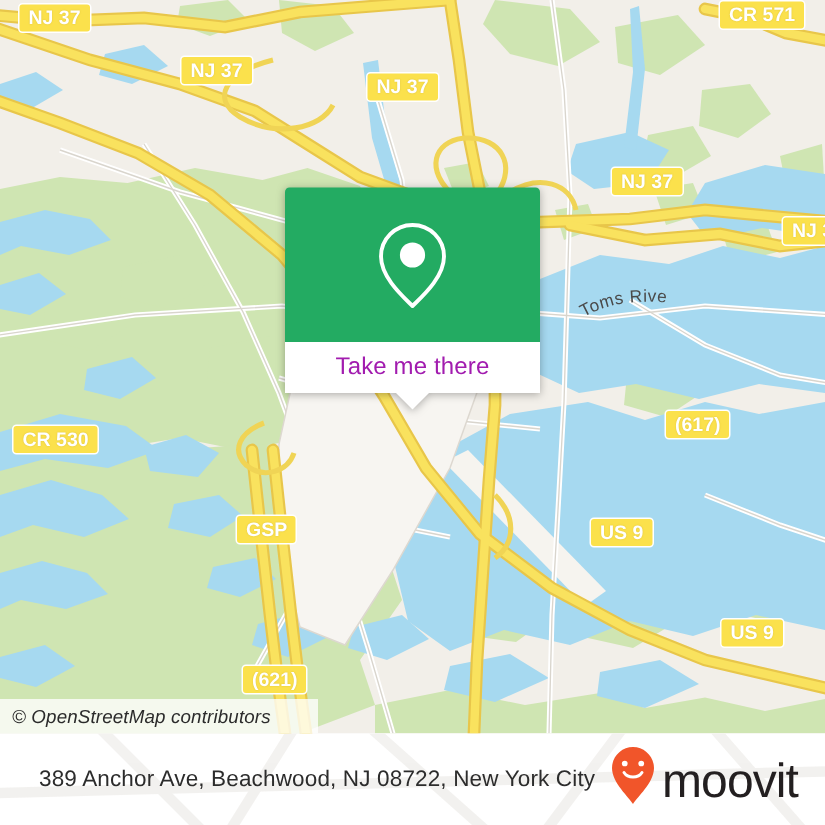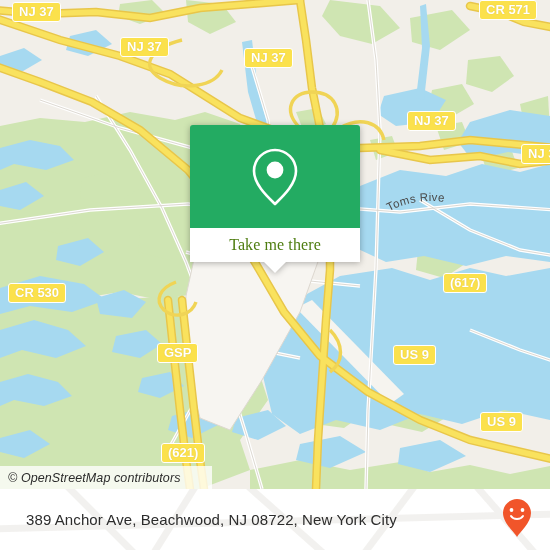--- a/index.html
+++ b/index.html
@@ -61,23 +61,22 @@
     justify-content: center;
   }
   #card-pin svg { display: block; }
   #card-bottom {
     height: 34px;
     background: #ffffff;
     display: flex;
     align-items: center;
     justify-content: center;
     font-size: 16px;
-    color: #4d7c0f;
+    color: #a21caf;
     letter-spacing: .1px;
-    font-family: Liberation Serif, serif;
   }
   #card-tail {
     position: absolute;
     left: 50%; top: 137px;
     margin-left: -11px;
     width: 0; height: 0;
     border-left: 11px solid transparent;
     border-right: 11px solid transparent;
     border-top: 11px solid #ffffff;
   }
@@ -322,17 +321,18 @@
       <div id="footer-address">389 Anchor Ave, Beachwood, NJ 08722, New York City</div>
       <div id="brand">
         <span>
           <svg width="30" height="40" viewBox="0 0 30 40">
             <path d="M15 1 C7.3 1 1 7.3 1 15 C1 25 12.5 34.5 15 39 C17.5 34.5 29 25 29 15 C29 7.3 22.7 1 15 1 Z" fill="#f1552a"></path>
             <circle cx="9.5" cy="12" r="1.9" fill="#ffffff"></circle>
             <circle cx="20.5" cy="12" r="1.9" fill="#ffffff"></circle>
             <path d="M9 18 C11.5 22 18.5 22 21 18" fill="none" stroke="#ffffff" stroke-width="2" stroke-linecap="round"></path>
           </svg>
         </span>
+        <span id="brand-word">moovit</span>
       </div>
     </div>
   </div>
 
 </div>
 
 </body></html>

